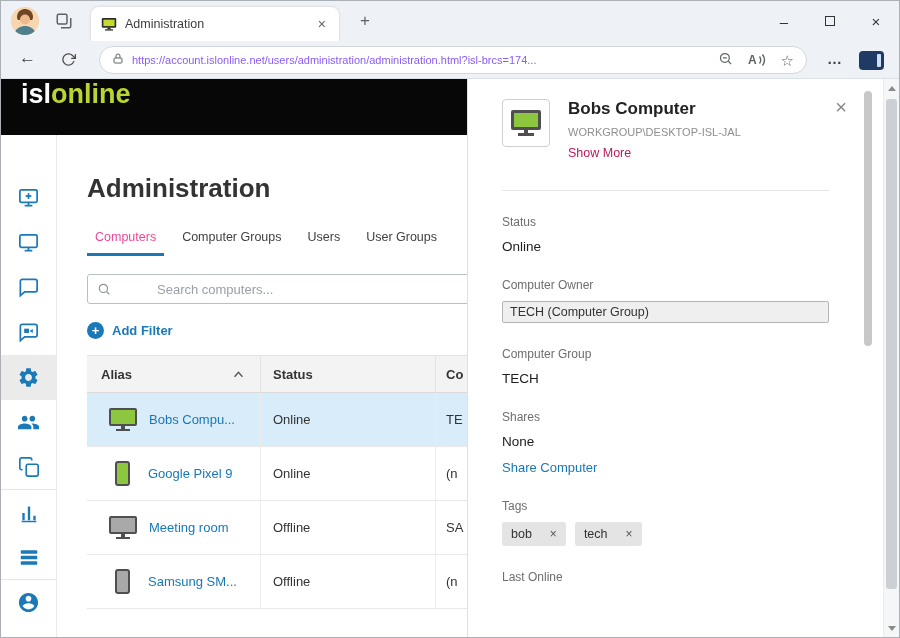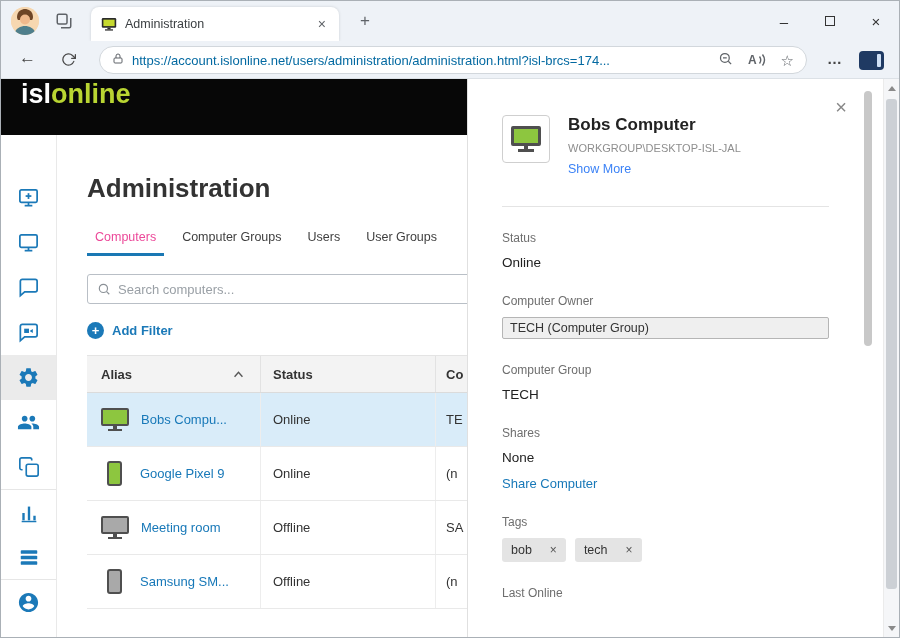--- a/index.html
+++ b/index.html
@@ -17,21 +17,21 @@
   .newtab { position:absolute; left:352px; top:8px; width:24px; height:24px; text-align:center; line-height:24px; font-size:17px; color:#5f6368; cursor:pointer; }
   .win-controls { position:absolute; right:0; top:0; display:flex; }
   .win-btn { width:46px; height:40px; display:flex; align-items:center; justify-content:center; font-size:15px; color:#333; cursor:pointer; }
   .win-max-glyph { width:10px; height:10px; border:1.3px solid #333; display:block; }
 
   
   .navbar { position:absolute; top:40px; left:0; right:0; height:38px; background:#eef2f7; border-bottom:1px solid #dce1e6; }
   .nav-back { position:absolute; left:18px; top:7px; font-size:17px; color:#444; cursor:pointer; }
   .nav-refresh { position:absolute; left:60px; top:11px; cursor:pointer; }
   .urlbar { position:absolute; left:98px; top:5px; width:708px; height:28px; background:#fff; border:1px solid #d2d7dc; border-radius:14px; display:flex; align-items:center; padding:0 12px; cursor:text; }
-  .url-text { flex:1; font-size:13px; color:#0369a1; margin-left:8px; white-space:nowrap; overflow:hidden; }
+  .url-text { flex:1; font-size:11px; color:#8b5cf6; margin-left:8px; white-space:nowrap; overflow:hidden; }
   .url-actions { display:flex; align-items:center; gap:15px; }
   .ra { display:flex; align-items:flex-start; gap:1px; cursor:pointer; }
   .ra-a { font-size:12px; color:#5f6368; font-weight:bold; }
   .star { font-size:15px; color:#5f6368; cursor:pointer; line-height:1; }
   .nav-dots { position:absolute; left:826px; top:9px; font-size:15px; font-weight:bold; color:#444; letter-spacing:1px; cursor:pointer; }
   .copilot { position:absolute; left:858px; top:10px; width:25px; height:19px; border-radius:4px; background:#1f3a63; cursor:pointer; }
   .copilot-strip { position:absolute; right:3px; top:3px; bottom:3px; width:4px; background:#cfe0f5; border-radius:1px; }
 
   
   .blackbar { position:absolute; left:0; top:78px; width:466px; height:56px; background:#070707; display:flex; align-items:flex-start; padding-left:20px; z-index:1; }
@@ -44,60 +44,60 @@
   .side-item { width:55px; height:45px; display:flex; align-items:center; justify-content:center; cursor:pointer; }
   .side-item.active { background:#ebebeb; }
   .side-item.divided { border-bottom:1px solid #e6e6e6; }
 
   
   .main { position:absolute; left:56px; top:134px; width:410px; bottom:0; background:#fff; overflow:hidden; z-index:1; }
   .page-title { margin:38px 0 0 30px; font-size:26px; font-weight:bold; color:#333; }
   .tabs { display:flex; gap:10px; margin:26px 0 0 30px; }
   .tab-item { font-size:12.5px; color:#3f3f3f; padding:0 8px 9px 8px; cursor:pointer; white-space:nowrap; }
   .tab-item.active { color:#ec4899; border-bottom:3px solid #1a78b4; }
-  .search-wrap { margin:18px 0 0 30px; width:390px; height:30px; border:1px solid #b9bfc6; border-radius:3px; display:flex; align-items:center; padding:0 9px; background:#fff; }
+  .search-wrap { margin:18px 0 0 30px; width:390px; height:30px; border:1px solid #b9bfc6; border-radius:3px; display:flex; align-items:center; padding:0 9px; background:#fff;gap:39px; }
   .search-input { border:none; outline:none; flex:1; font-size:13px; color:#333; margin-left:7px; font-family:"Liberation Sans",sans-serif; background:transparent; }
   .search-input::placeholder { color:#9aa0a6; }
   .add-filter { display:flex; align-items:center; gap:8px; margin:18px 0 0 30px; cursor:pointer; }
   .plus-circle { width:17px; height:17px; border-radius:50%; background:#1b79b8; color:#fff; font-size:13px; font-weight:bold; display:flex; align-items:center; justify-content:center; line-height:1; }
   .add-filter-label { color:#1b79b8; font-size:13px; font-weight:bold; }
 
   .table { margin:16px 0 0 30px; width:560px; }
   .thead { display:flex; height:38px; background:#f3f3f3; border-top:1px solid #e4e4e4; border-bottom:1px solid #dbdbdb; font-size:13px; font-weight:bold; color:#333; }
   .th { display:flex; align-items:center; height:100%; border-right:1px solid #e2e2e2; padding-left:14px; }
   .th.c-alias { width:174px; justify-content:space-between; padding-right:16px; }
   .th.c-status { width:175px; padding-left:12px; }
   .th.c-group { flex:1; padding-left:10px; border-right:none; }
   .row { display:flex; height:54px; border-bottom:1px solid #e9e9e9; font-size:13px; cursor:pointer; }
   .row.selected { background:#d9ecf9; }
   .cell { display:flex; align-items:center; height:100%; border-right:1px solid #ededed; }
-  .cell.c-alias { width:174px; padding-left:12px; gap:10px; }
+  .cell.c-alias { width:174px; padding-left:20px; gap:10px; }
   .cell.c-status { width:175px; padding-left:12px; color:#333; }
   .cell.c-group { flex:1; padding-left:10px; color:#333; border-right:none; }
   .alias-link { color:#1778b8; white-space:nowrap; }
 
   
   .mon { width:32px; display:flex; flex-direction:column; align-items:center; flex:0 0 auto; }
   .mon-screen { width:28px; height:18px; border:2px solid #4f4f4f; border-radius:2px; background:var(--scr,#8dc63f); }
   .mon-stand { width:4px; height:3px; background:#4f4f4f; }
   .mon-base { width:14px; height:2px; background:#4f4f4f; }
   .phone { width:15px; height:25px; border:2px solid #4f4f4f; border-radius:3px; background:var(--scr,#8dc63f); margin:0 8px; flex:0 0 auto; }
   .online { --scr:#8dc63f; }
   .offline { --scr:#a9a9a9; }
   .mon.big .mon-screen { width:30px; height:20px; border-width:3px; }
   .mon.big .mon-base { width:16px; height:3px; }
 
   
   .panel { position:absolute; left:466px; top:78px; width:418px; bottom:0; background:#fff; border-left:1px solid #e0e0e0; padding:20px 56px 0 34px; z-index:5; }
   .panel-close { position:absolute; top:18px; right:38px; font-size:20px; color:#888; cursor:pointer; line-height:1; }
-  .panel-head { display:flex; gap:18px; margin-top:16px; }
+  .panel-head { display:flex; gap:18px; }
   .big-icon-box { width:48px; height:48px; border:1px solid #cfcfcf; border-radius:4px; display:flex; align-items:center; justify-content:center; flex:0 0 auto; }
   .ph-name { font-size:17px; font-weight:bold; color:#222; }
   .ph-sub { font-size:11px; color:#8e8e8e; margin-top:7px;text-align:center; }
-  .ph-more { font-size:12.5px; color:#3b82f6; margin-top:8px; cursor:pointer; }
+  .ph-more { font-size:12.5px; color:#be185d; margin-top:8px; cursor:pointer; }
   .panel-div { border:none; border-top:1px solid #e4e4e4; margin-top:30px; }
   .fgroup { margin-top:24px; }
   .flabel { font-size:12px; color:#6e6e6e; }
   .fvalue { font-size:13.5px; color:#222; margin-top:10px; }
   .owner-field { margin-top:9px; height:22px; background:#efefef; border:1px solid #b5b5b5; border-radius:2px; font-size:12.5px; color:#333; display:flex; align-items:center; padding:0 7px; width:100%; cursor:pointer; }
   .flink { font-size:13px; color:#1778b8; margin-top:11px; cursor:pointer; }
   .chips { display:flex; gap:9px; margin-top:9px; }
   .chip { background:#e4e4e4; border-radius:3px; padding:5px 9px; font-size:12.5px; color:#333; display:flex; align-items:center; gap:18px; }
   .chip-x { color:#555; font-size:12px; cursor:pointer; }
   .panel-scrollbar { position:absolute; top:12px; right:13px; width:8px; bottom:12px; }

